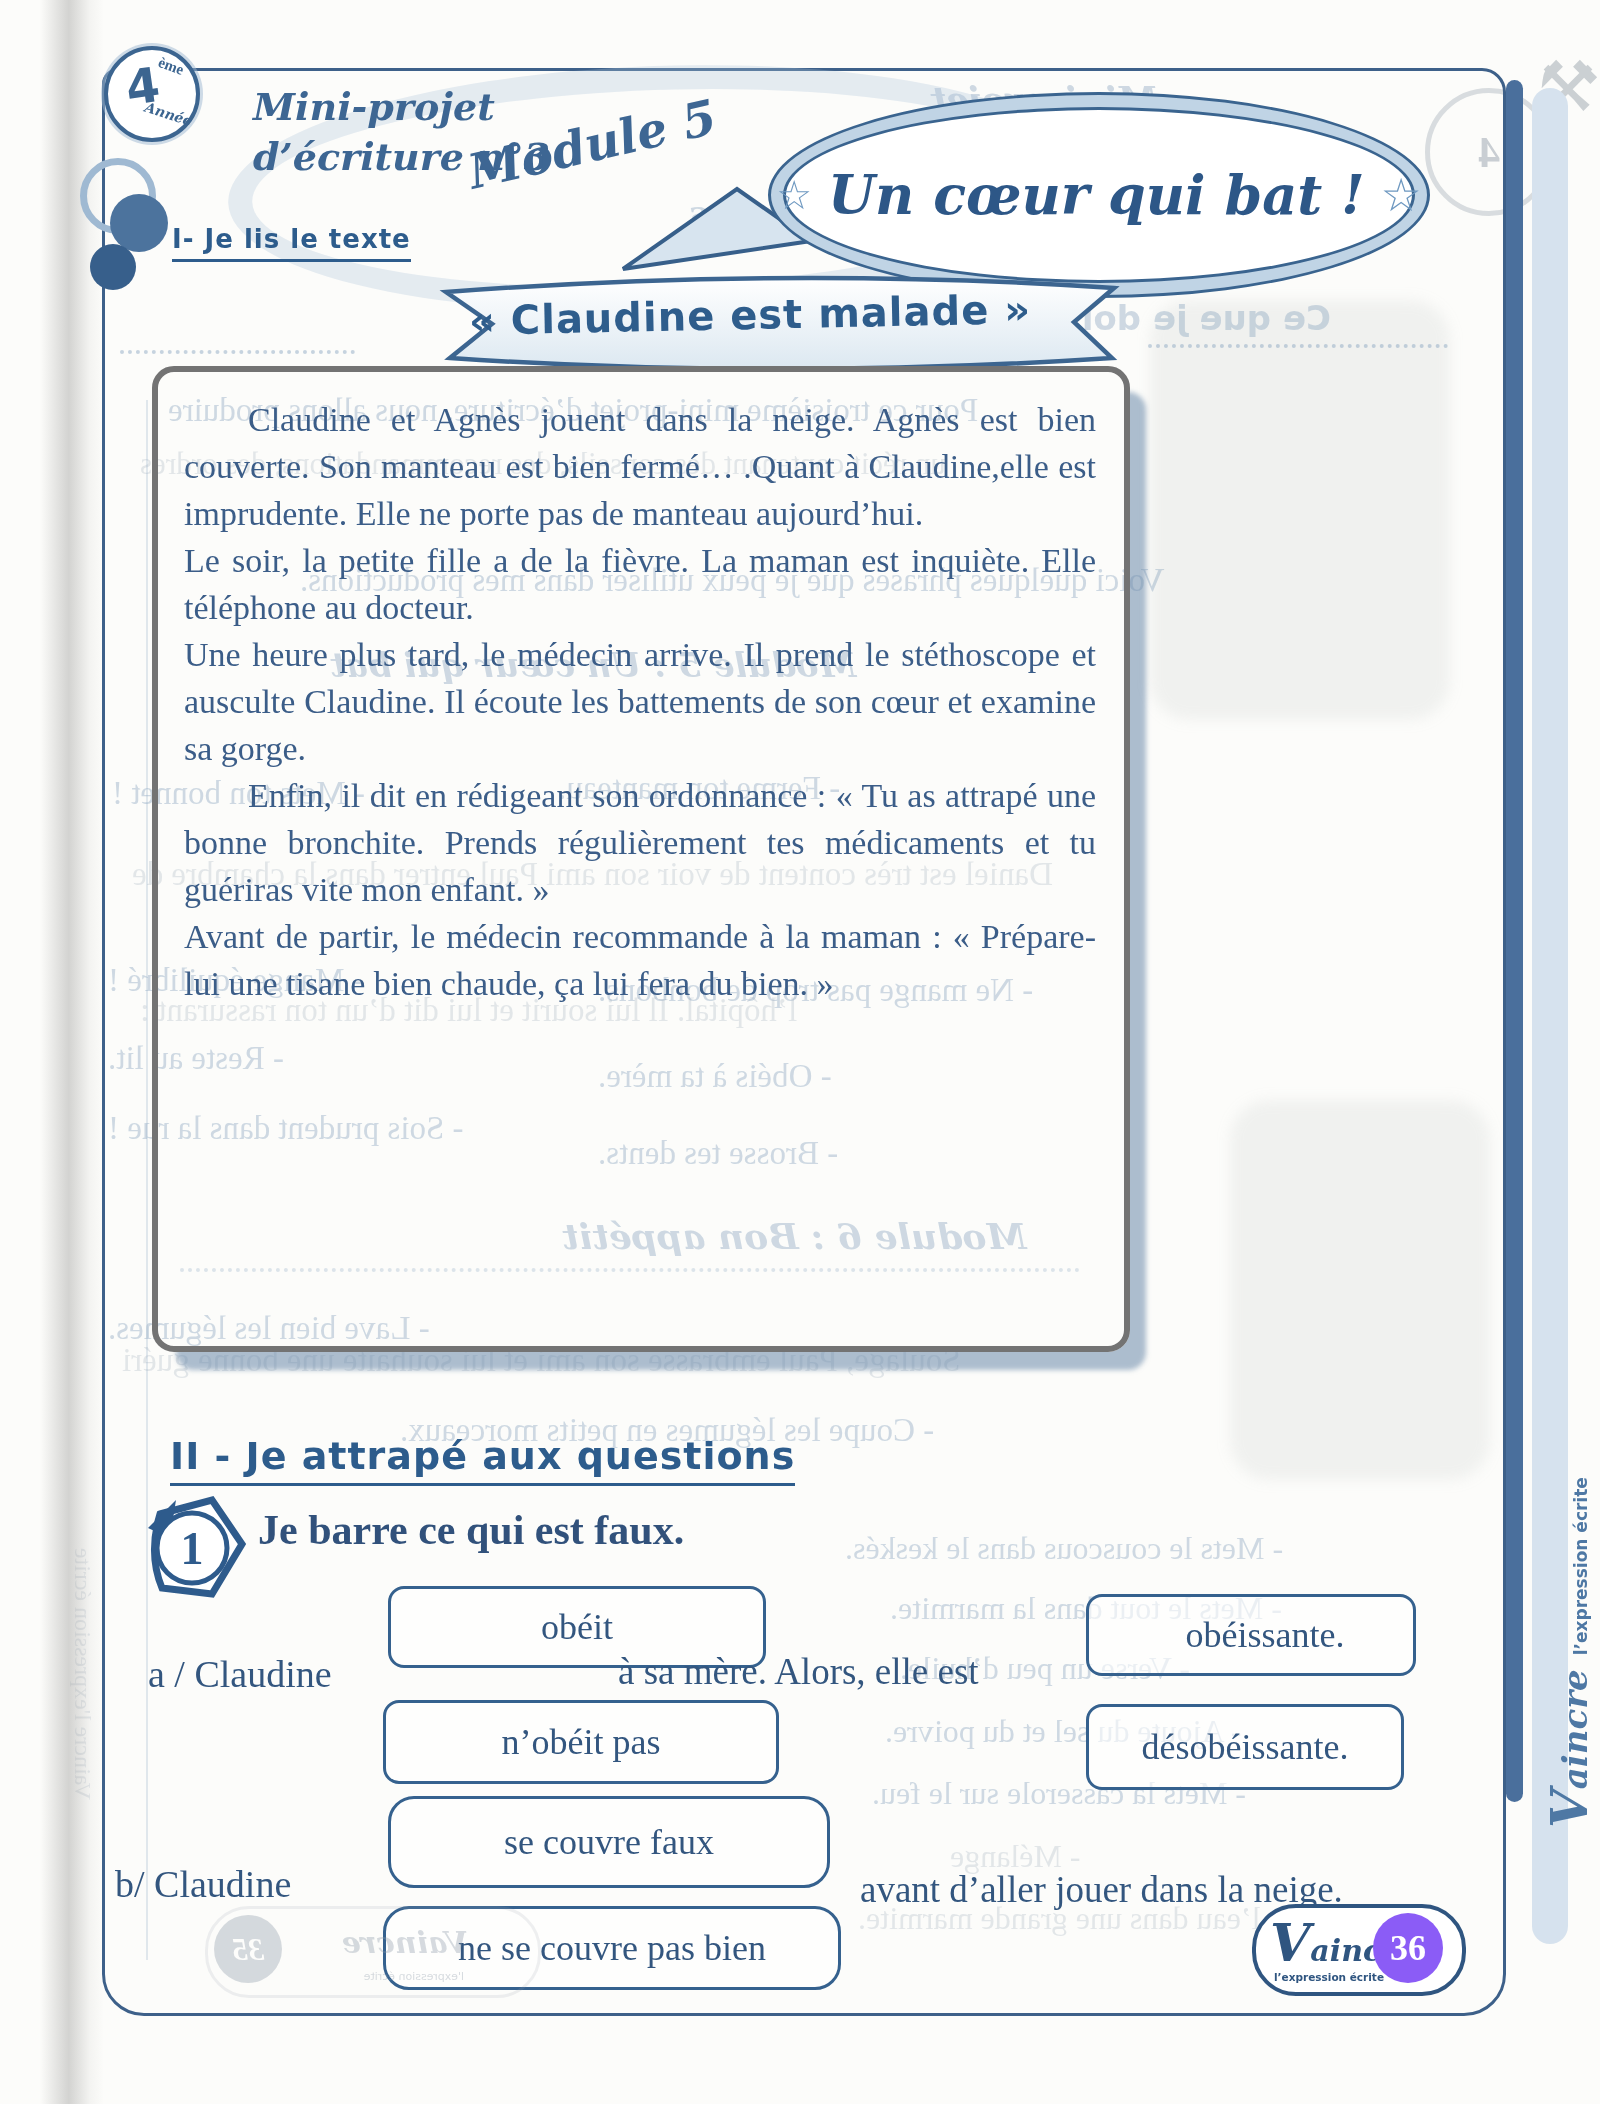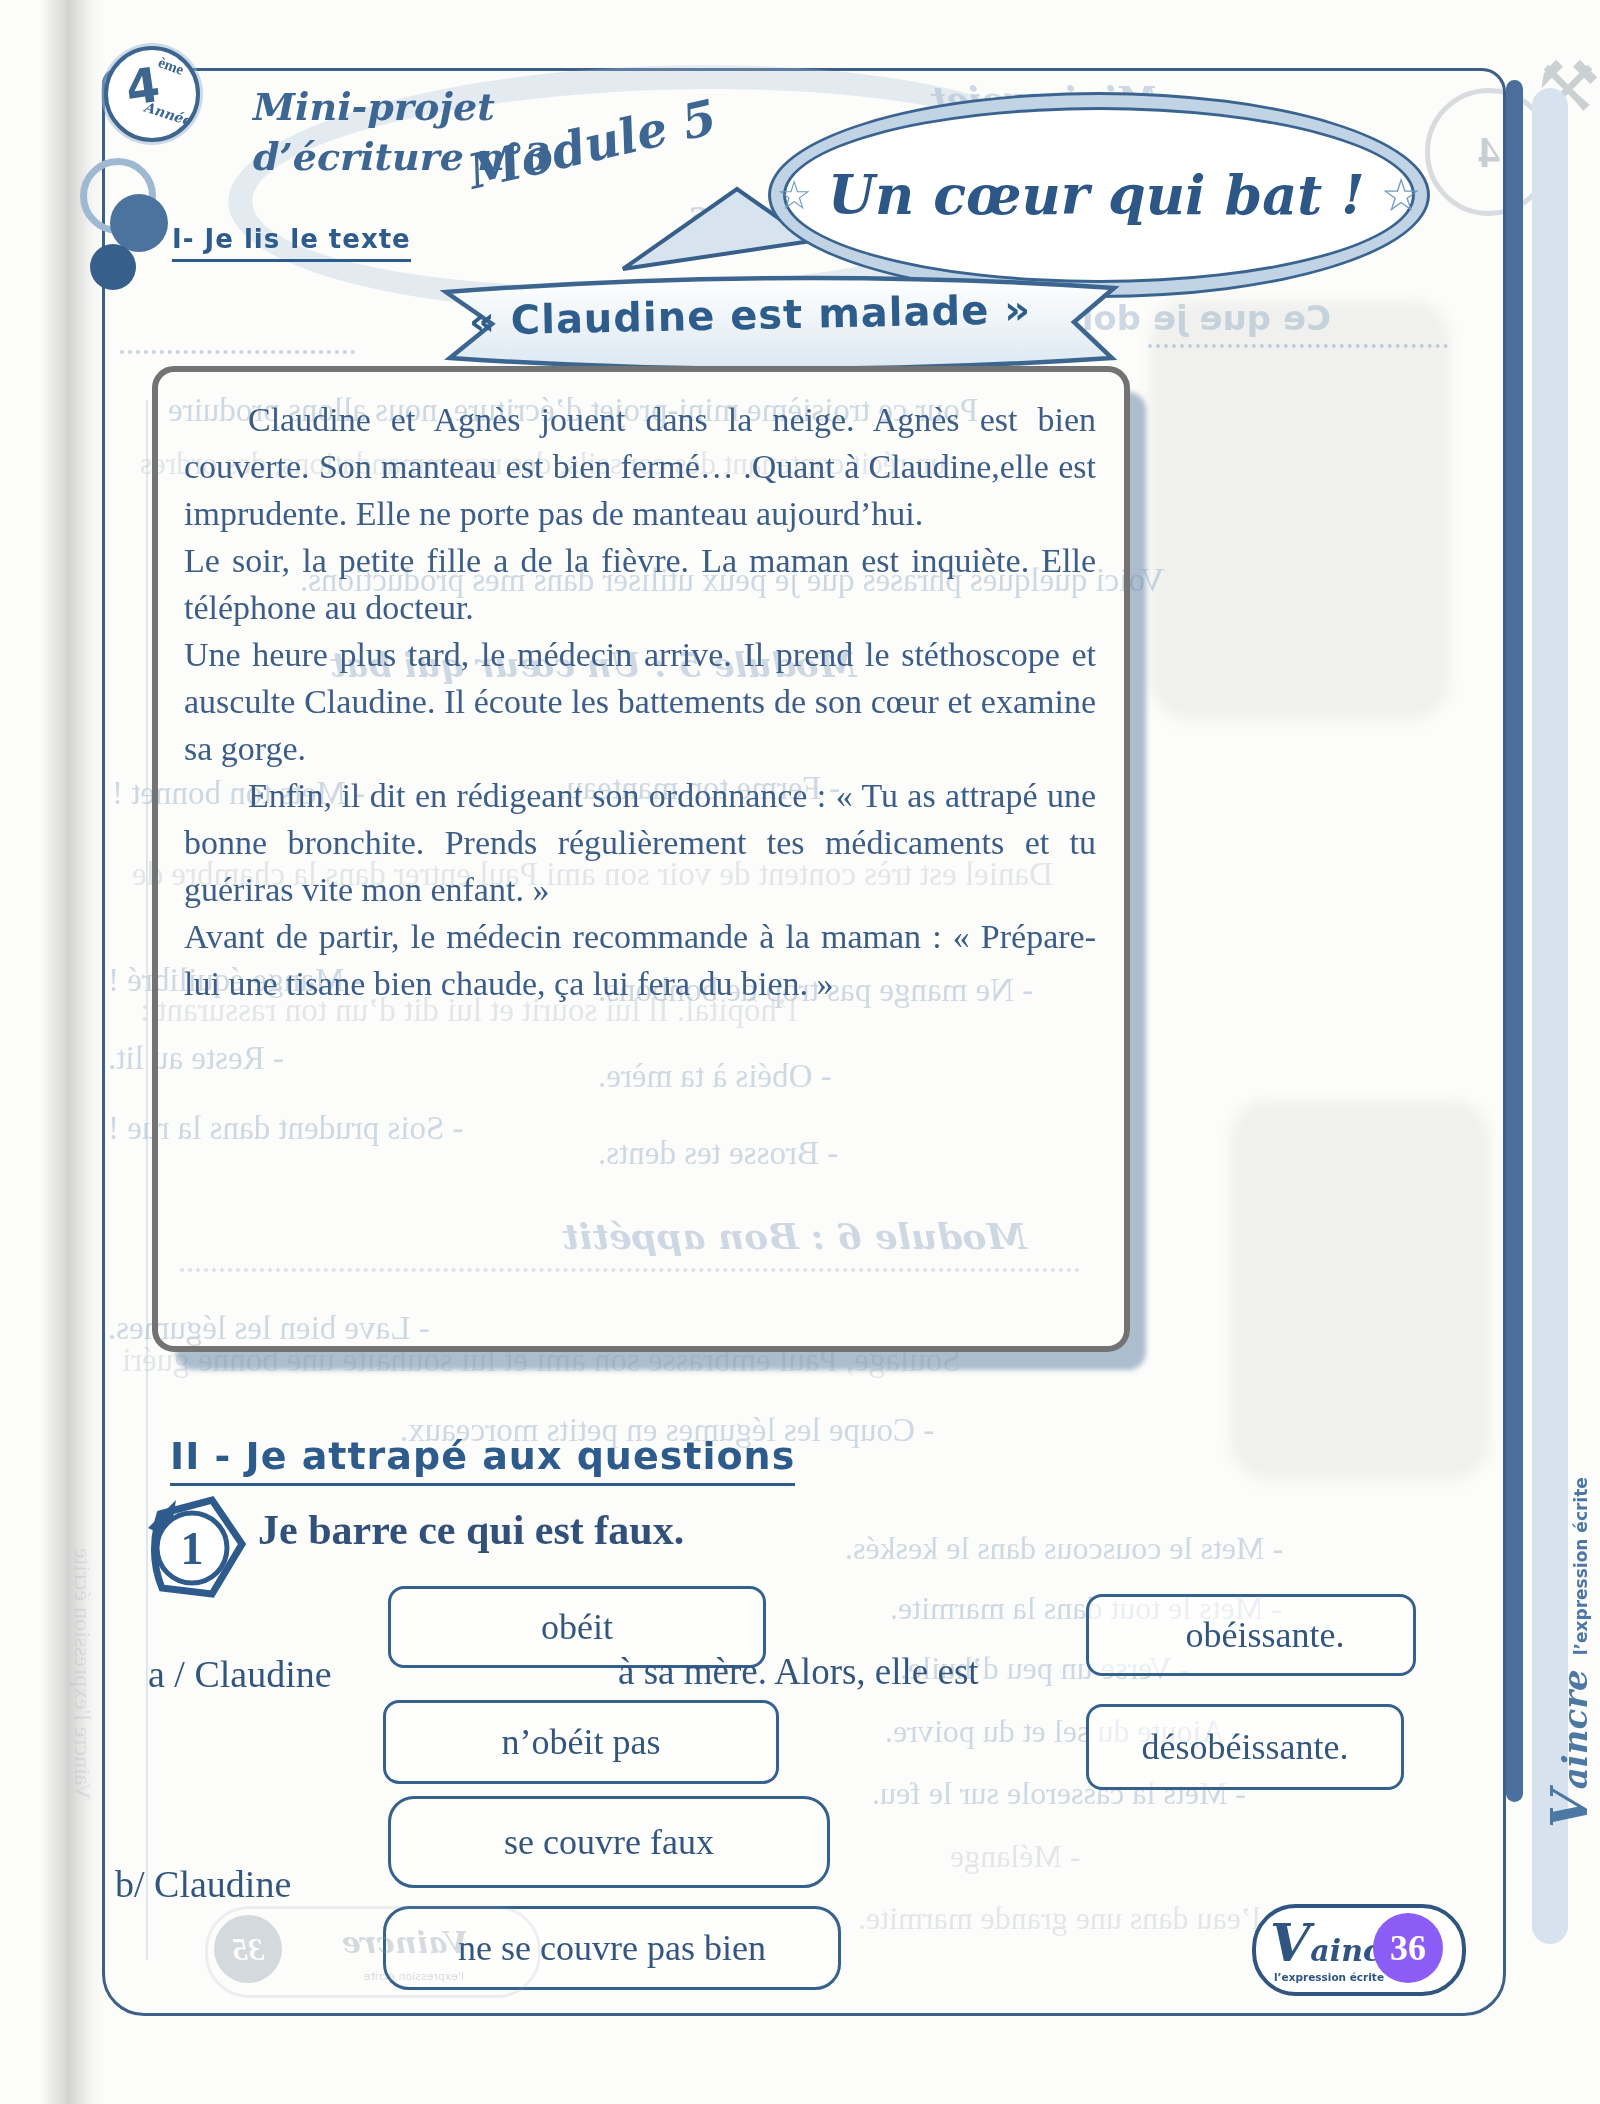--- a/index.html
+++ b/index.html
@@ -221,20 +221,21 @@
       <span>n’obéit pas</span>
     </div>
   <div class="abs opt serif" style="left:1086px;top:1704px;width:312px;height:80px;">
       <span>désobéissante.</span>
     </div>
 
   <div class="abs opt serif r24" style="left:388px;top:1796px;width:436px;height:86px;">
       <span>se couvre faux</span>
     </div>
   <div class="abs qtext serif nowrap" style="left:115px;top:1862px;">b/ Claudine</div>
+  <div class="abs qtext serif nowrap" style="left:860px;top:1868px;font-size:37px;">avant d’aller jouer dans la neige.</div>
   <div class="abs opt serif r24" style="left:383px;top:1906px;width:452px;height:78px;">
       <span>ne se couvre pas bien</span>
     </div>
 
   <div class="abs stamp">
     <span class="stamp-circle">35</span>
     <span class="stamp-name script">Vaincre</span>
     <span class="stamp-sub">l'expression écrite</span>
   </div>
 

